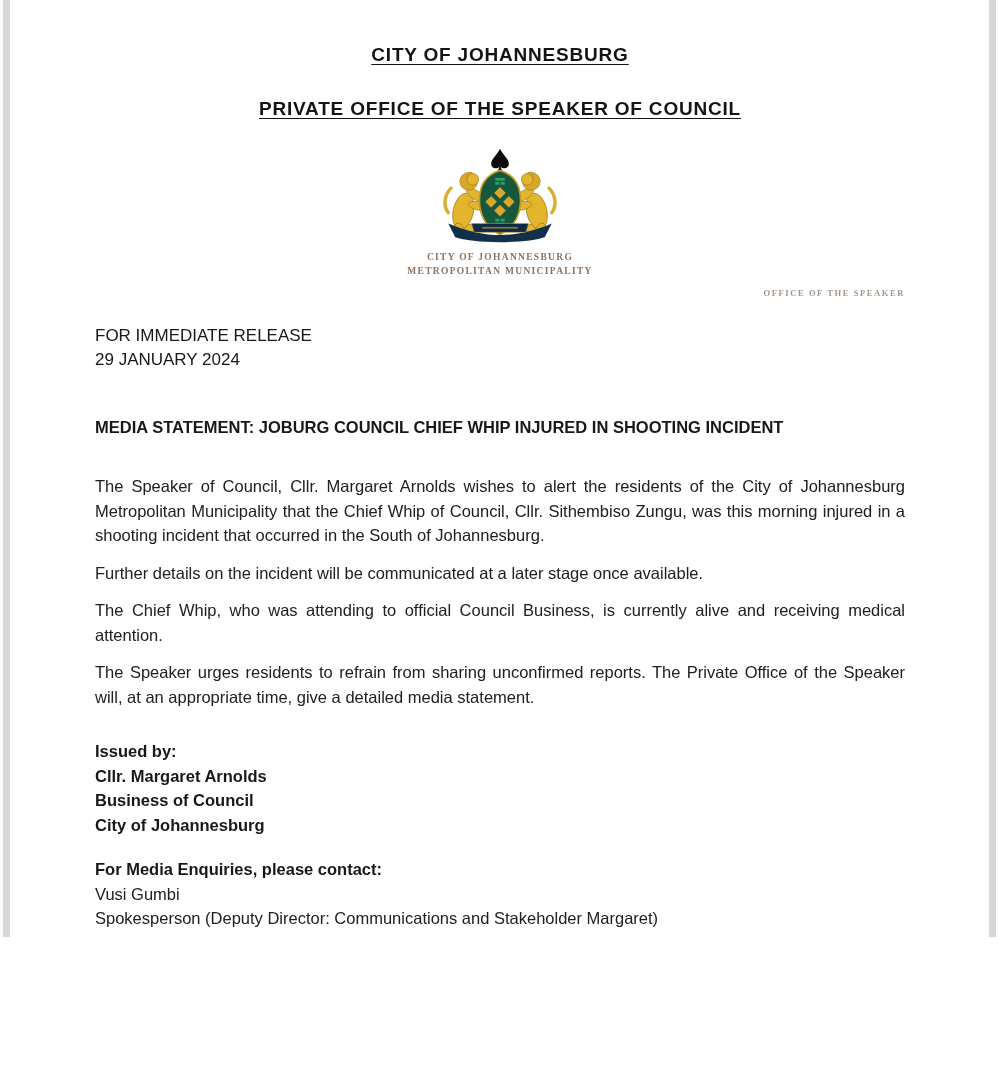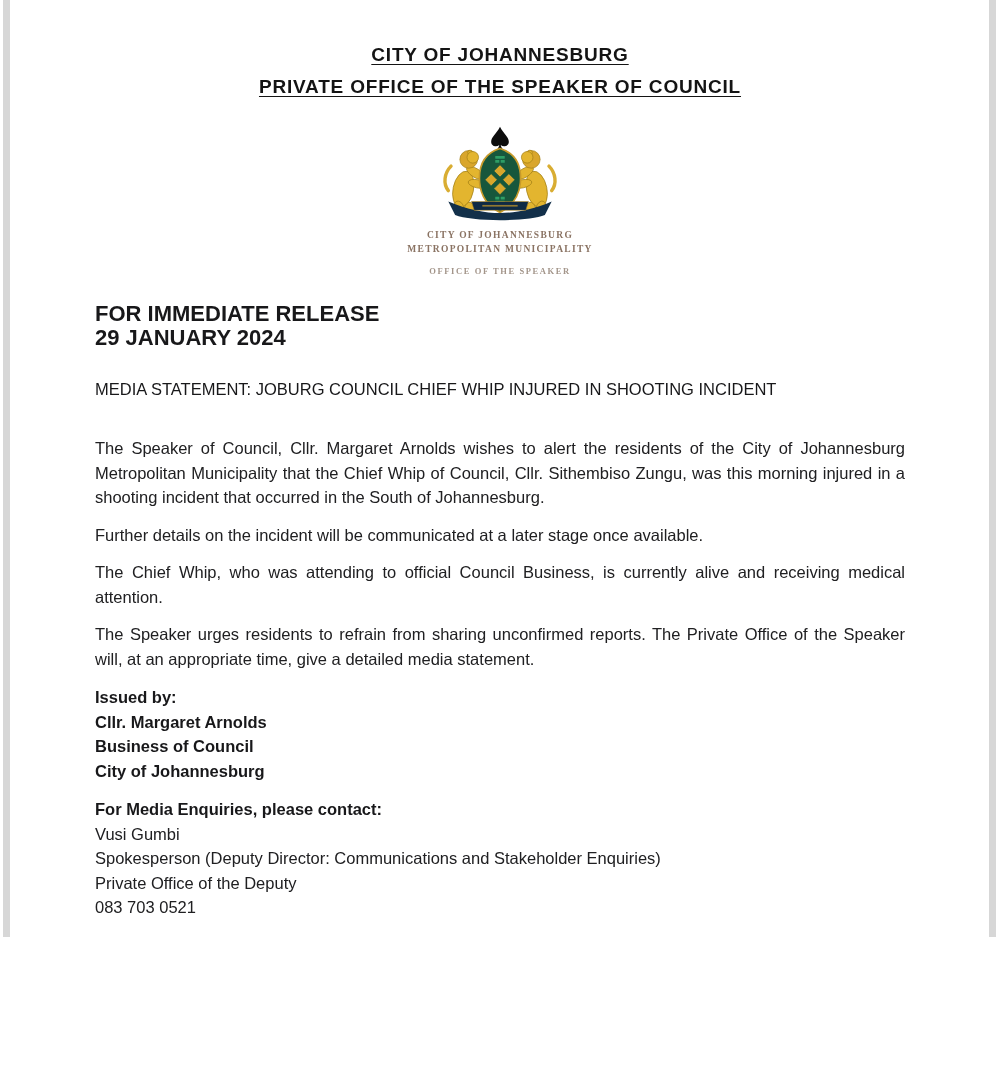--- a/index.html
+++ b/index.html
@@ -10,41 +10,41 @@
   .scan-edge { position:absolute; top:0; bottom:0; width:7px; background:#d7d7d7; }
   .scan-edge.left  { left:3px; }
   .scan-edge.right { right:4px; }
   .content { position:absolute; left:95px; width:810px; top:0; }
 
   .doc-title, .doc-subtitle {
     text-align:center; font-weight:bold; font-size:19px; letter-spacing:0.8px;
     text-decoration:underline; text-underline-offset:3px; color:#141414;
   }
   .doc-title    { margin-top:44px; }
-  .doc-subtitle { margin-top:10px; }
+  .doc-subtitle { margin-top:32px; }
 
   .logo-block { text-align:center; margin-top:26px; }
   .crest { width:150px; height:102px; display:block; margin:0 auto; }
   .logo-text {
     font-family:"Liberation Serif", serif; font-size:9.5px; letter-spacing:1.3px;
     color:var(--logo-text-brown, #8a7363); line-height:1.5; margin-top:2px; font-weight:bold;
   }
   .logo-office {
     font-family:"Liberation Serif", serif; font-size:8.5px; letter-spacing:1.6px;
-    color:var(--logo-office-brown, #a3958a); margin-top:9px; font-weight:bold;
+    color:var(--logo-office-brown, #a3958a); margin-top:9px; font-weight:bold;text-align:right;
   }
 
-  .release-block { margin-top:26px; font-weight:bold; font-size:22px; line-height:24.5px; color:#18181a; }
-  .headline      { margin-top:26px; font-weight:normal; font-size:16.5px; line-height:24.5px; color:#18181a; }
+  .release-block { margin-top:26px; font-weight:normal; font-size:17px; line-height:24.5px; color:#18181a; }
+  .headline      { margin-top:42px; font-weight:bold; font-size:16.5px; line-height:24.5px; color:#18181a; }
 
   .body-copy { margin-top:35px; font-size:16.5px; line-height:24.5px; text-align:justify; color:#202022; }
   .body-copy p { margin:0 0 13px 0; }
 
-  .issued-block { margin-top:14px; font-weight:bold; font-size:16.5px; line-height:24.5px; color:#18181a; }
-  .contact-block { margin-top:14px; font-size:16.5px; line-height:24.5px; color:#202022; }
+  .issued-block { margin-top:30px; font-weight:bold; font-size:16.5px; line-height:24.5px; color:#18181a; }
+  .contact-block { margin-top:20px; font-size:16.5px; line-height:24.5px; color:#202022; }
   .contact-label { font-weight:bold; color:#18181a; }
   .email-link {
     color:var(--link-blue, #4a7ebc); text-decoration:underline; cursor:pointer;
   }
 </style>
 </head>
 <body>
 
 <div class="page">
   <div class="scan-edge left"></div>
@@ -121,19 +121,19 @@
     <div class="issued-block">
       <div>Issued by:</div>
       <div>Cllr. Margaret Arnolds</div>
       <div>Business of Council</div>
       <div>City of Johannesburg</div>
     </div>
 
     <div class="contact-block">
       <div class="contact-label">For Media Enquiries, please contact:</div>
       <div>Vusi Gumbi</div>
-      <div>Spokesperson (Deputy Director: Communications and Stakeholder Enquiries)</div>
+      <div>Spokesperson (Deputy Director: Communications and Stakeholder Margaret)</div>
       <div>Private Office of the Deputy</div>
       <div>083 703 0521</div>
     </div>
 
   </div>
 </div>
 
 </body></html>

